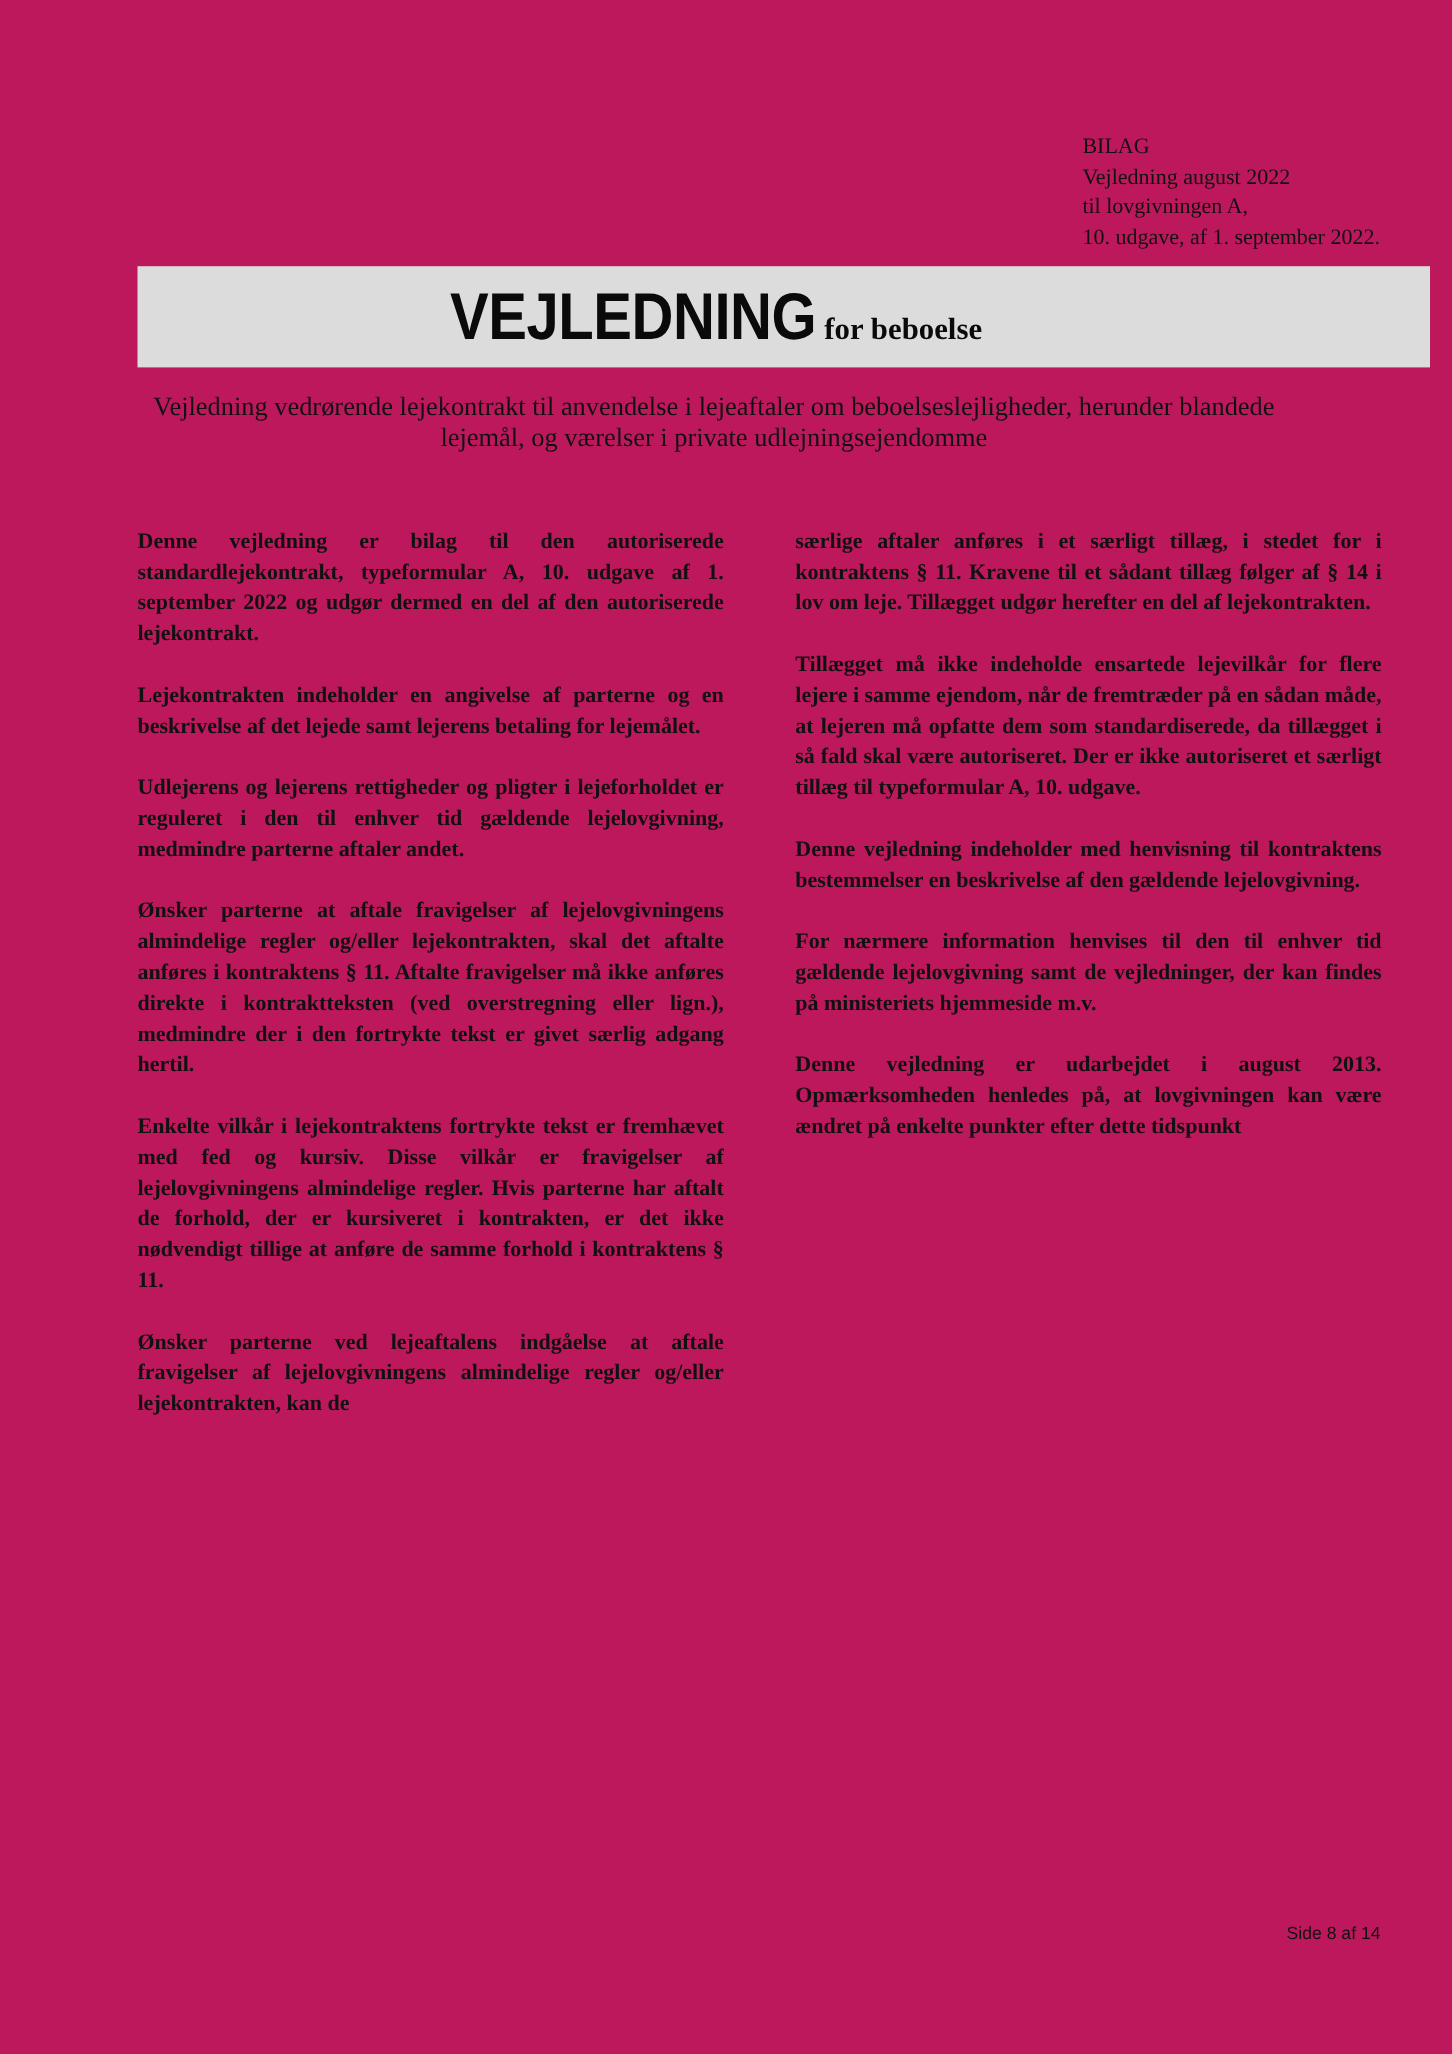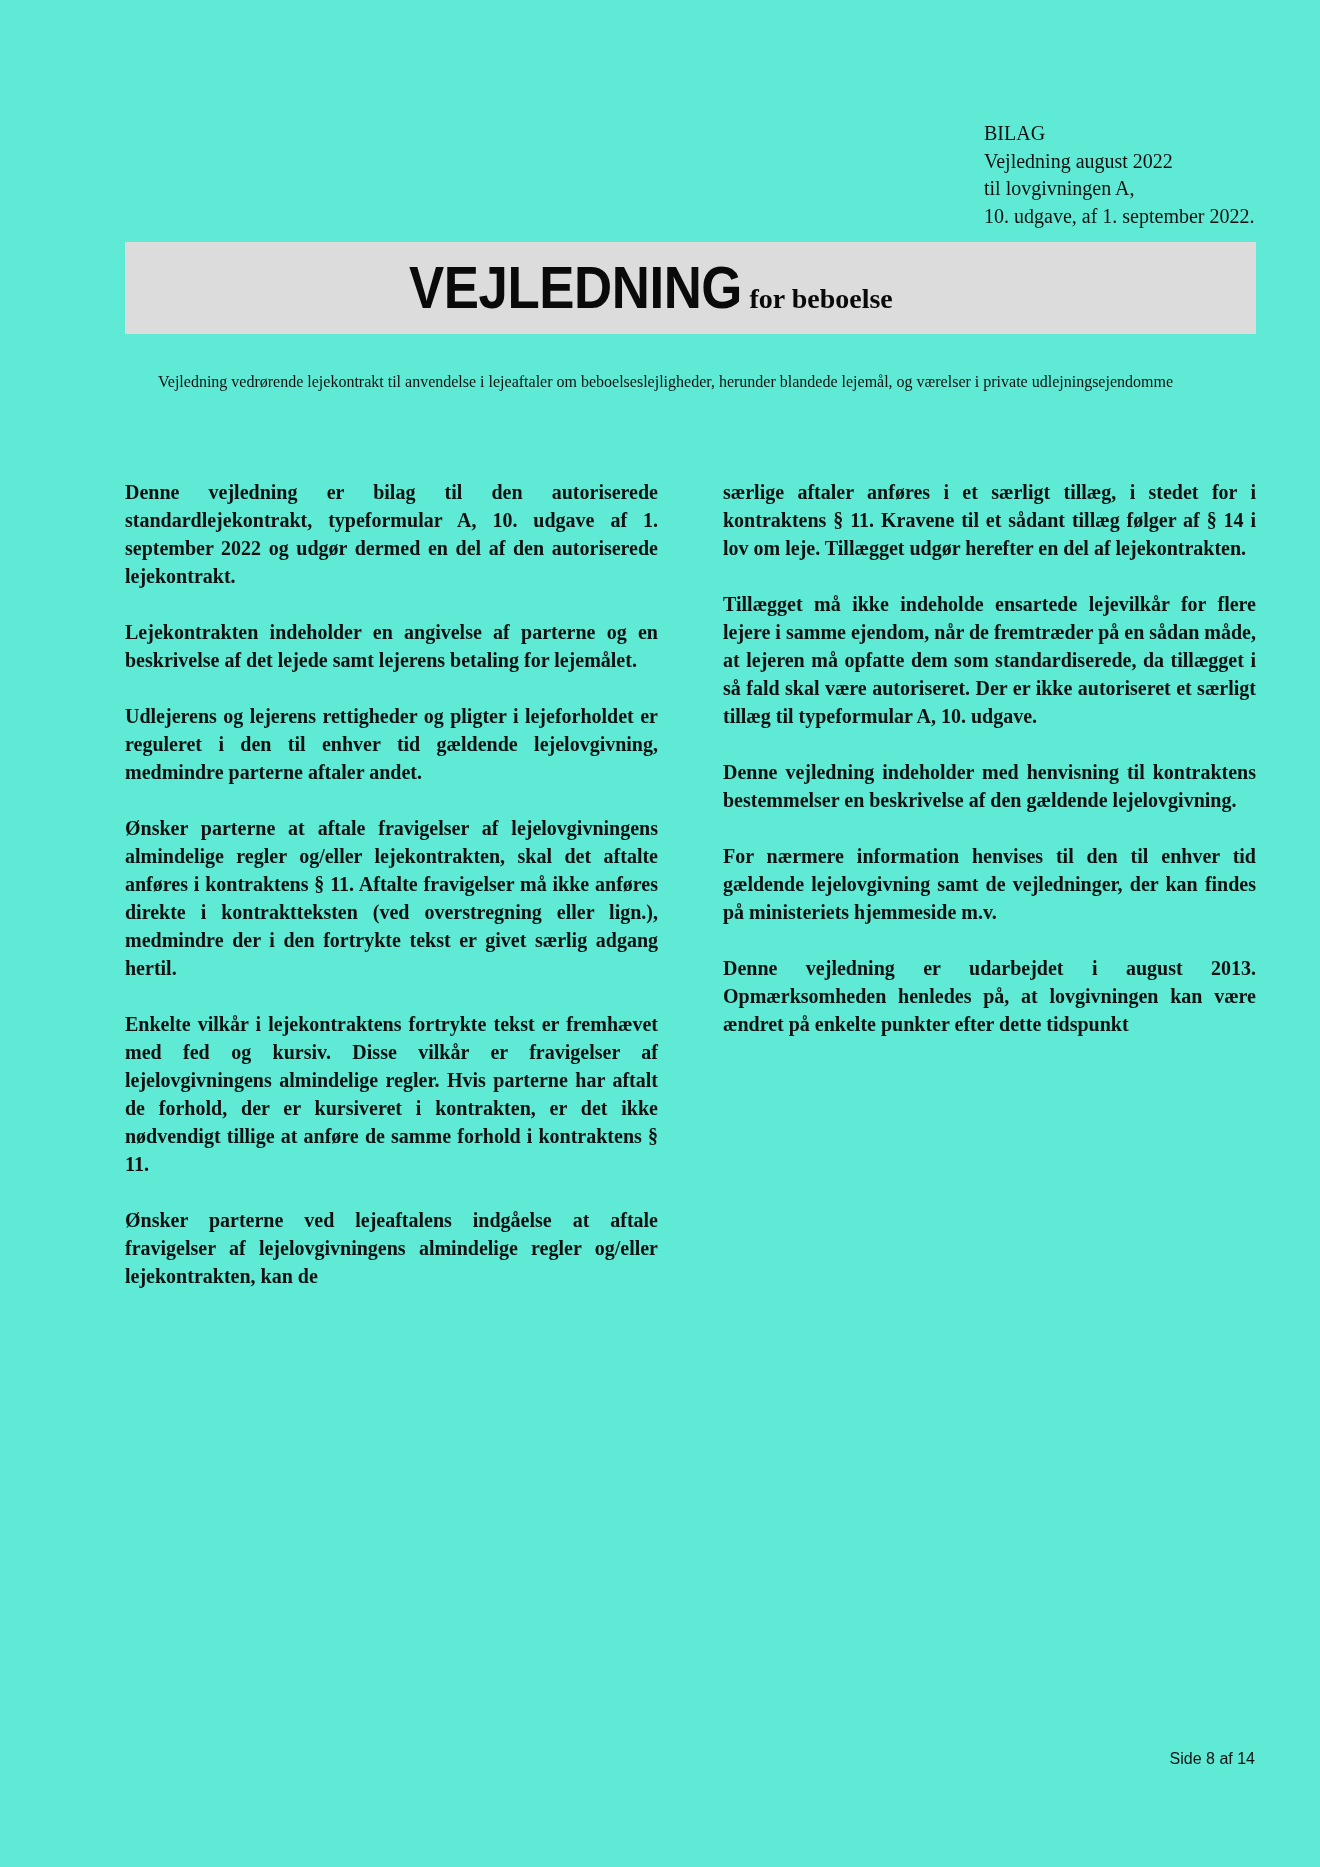--- a/index.html
+++ b/index.html
@@ -4,21 +4,21 @@
 <style>
   html, body {
     margin: 0;
     padding: 0;
     background: #ffffff;
   }
   .page {
     position: relative;
     width: 1320px;
     height: 1867px;
-    background: #5eead4;
+    background: #be185d;
     overflow: hidden;
     font-family: "Liberation Serif", serif;
     color: #111111;
   }
   
   .header-block {
     position: absolute;
     left: 984px;
     top: 120px;
     font-size: 20px;
@@ -26,20 +26,21 @@
     white-space: nowrap;
   }
   
   .banner {
     position: absolute;
     left: 125px;
     top: 242px;
     width: 1131px;
     height: 92px;
     background: #dcdcdc;
+    padding-left: 44px;
   }
   .banner-content {
     position: absolute;
     left: 284px;
     top: 50%;
     transform: translateY(-50%);
     display: flex;
     align-items: baseline;
     white-space: nowrap;
   }
@@ -59,26 +60,26 @@
     margin-left: -38px;
     font-family: "Liberation Serif", serif;
     font-weight: bold;
     font-size: 28px;
     color: #0a0a0a;
   }
   
   .intro {
     position: absolute;
     left: 125px;
-    top: 368px;
+    top: 356px;
     width: 1048px;
     margin: 0;
-    font-size: 16px;
+    font-size: 24px;
     line-height: 28px;
-    text-align: right;
+    text-align: center;
   }
   
   .columns {
     position: absolute;
     left: 125px;
     top: 478px;
     width: 1131px;
     display: flex;
     gap: 65px;
     font-weight: bold;

